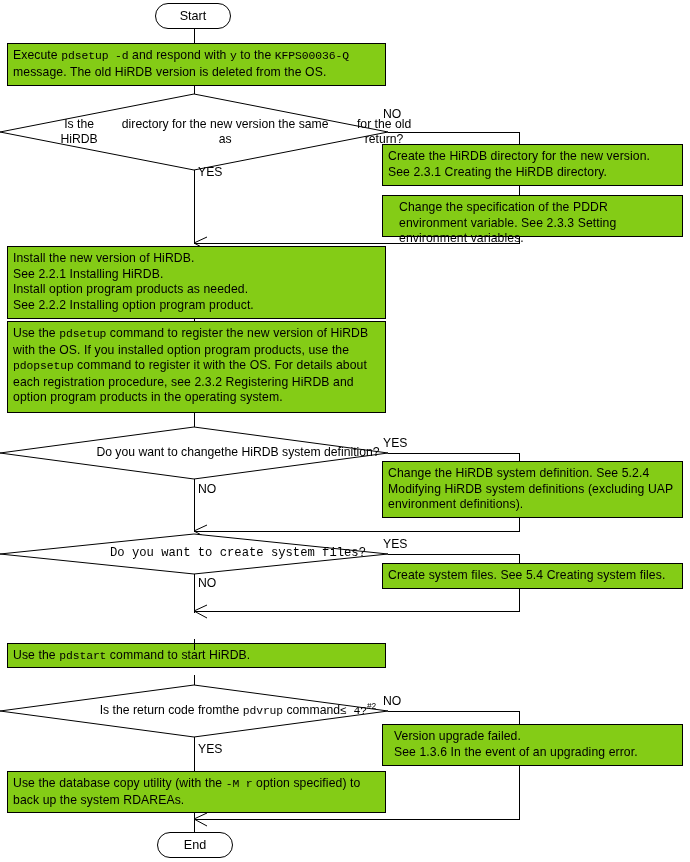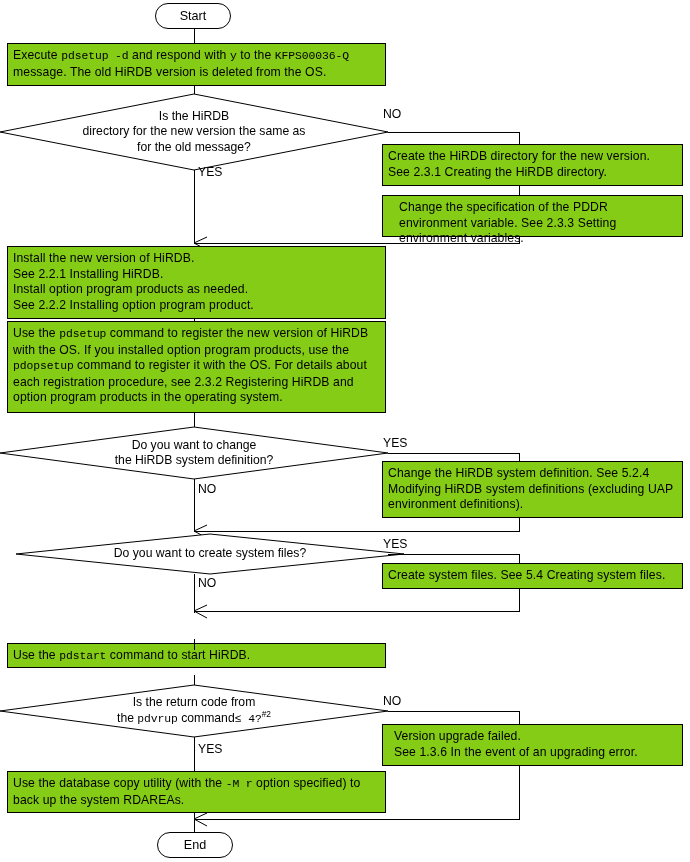--- a/index.html
+++ b/index.html
@@ -49,27 +49,28 @@
     top: 0;
     overflow: visible;
   }
   .dtext {
     position: absolute;
     left: 0;
     top: 0;
     width: 100%;
     height: 100%;
     display: flex;
-    flex-direction: column;
+    flex-direction: row;
     align-items: center;
     justify-content: center;
     font-size: 12.2px;
     line-height: 15.4px;
     text-align: center;
     pointer-events: none;
+    padding-left: 44px;
   }
   
   .ln {
     position: absolute;
     background: #000;
   }
   .vl { width: 1px; }
   .hl { height: 1px; }
   .lbl {
     position: absolute;
@@ -111,21 +112,21 @@
 
   <div class="ln vl" style="left:194px; top:86px; height:8px;"></div>
 
   <div class="diamond" style="left:0px; top:94px; width:388px; height:76px;">
     <svg width="388" height="76" viewBox="0 0 388 76">
       <polygon points="194,0 388,38 194,76 0,38" fill="#fff" stroke="#000" stroke-width="1"></polygon>
     </svg>
     <div class="dtext" style="padding-bottom:2px;">
       <div>Is the HiRDB</div>
       <div>directory for the new version the same as</div>
-      <div>for the old message?</div>
+      <div>for the old return?</div>
     </div>
   </div>
 
   <div class="lbl" style="left:383px; top:108px;">NO</div>
   <div class="ln hl" style="left:388px; top:132px; width:132px;"></div>
   <div class="ln vl" style="left:519px; top:132px; height:12px;"></div>
 
   <div class="lbl" style="left:198px; top:166px;">YES</div>
   <div class="ln vl" style="left:194px; top:170px; height:74px;"></div>
 
@@ -177,21 +178,21 @@
   <div class="node proc" style="left:382px; top:461px; width:301px; height:57px;">
     <span>Change the HiRDB system definition. See <span class="it">5.2.4 Modifying HiRDB system definitions (excluding UAP environment definitions).</span></span>
   </div>
 
   <div class="ln vl" style="left:519px; top:518px; height:14px;"></div>
   <div class="ln hl" style="left:194px; top:531px; width:326px;"></div>
   <svg class="arrow" style="left:193px; top:524px;" width="16" height="16">
     <path d="M 1 7 L 14 1 M 1 7 L 14 14" stroke="#000" stroke-width="1" fill="none"></path>
   </svg>
 
-  <div class="diamond" style="left:16px; top:534px; width:388px; height:40px;">
+  <div class="diamond" style="left:0px; top:534px; width:388px; height:40px;font-family:Liberation Mono, monospace;">
     <svg width="388" height="40" viewBox="0 0 388 40">
       <polygon points="194,0 388,20 194,40 0,20" fill="#fff" stroke="#000" stroke-width="1"></polygon>
     </svg>
     <div class="dtext">
       <div>Do you want to create system files?</div>
     </div>
   </div>
 
   <div class="lbl" style="left:383px; top:538px;">YES</div>
   <div class="ln hl" style="left:388px; top:554px; width:132px;"></div>

